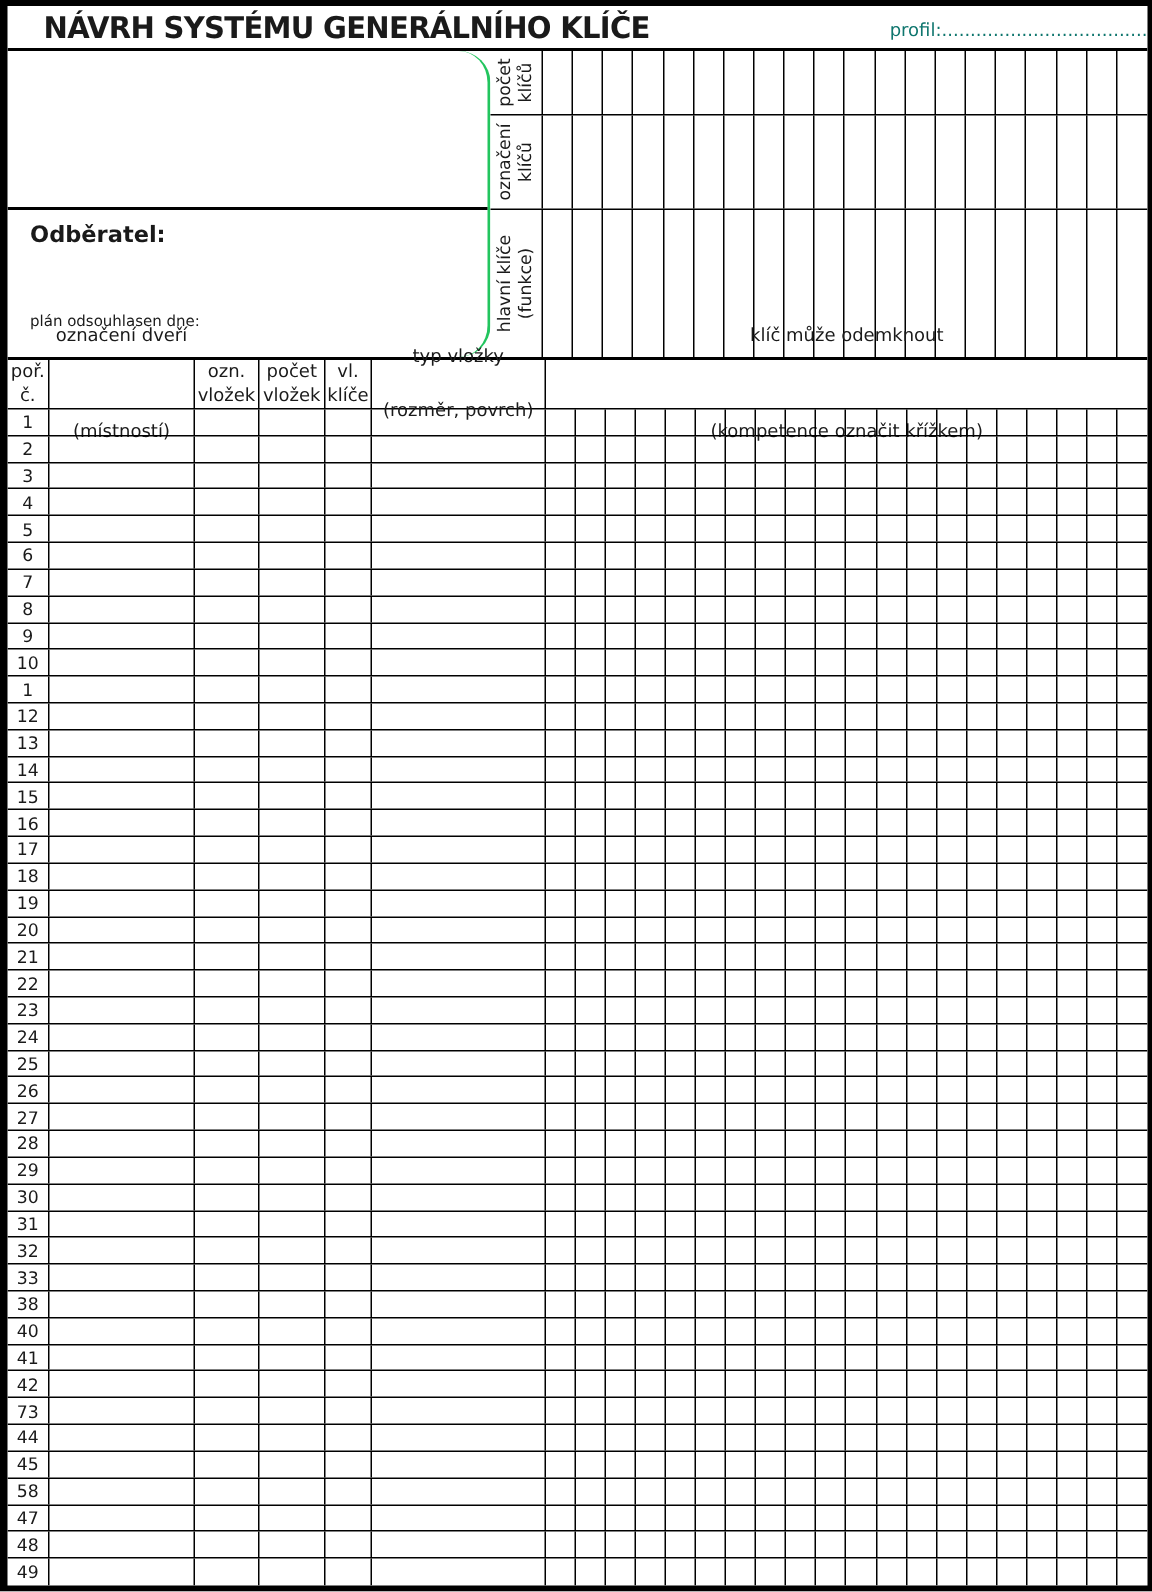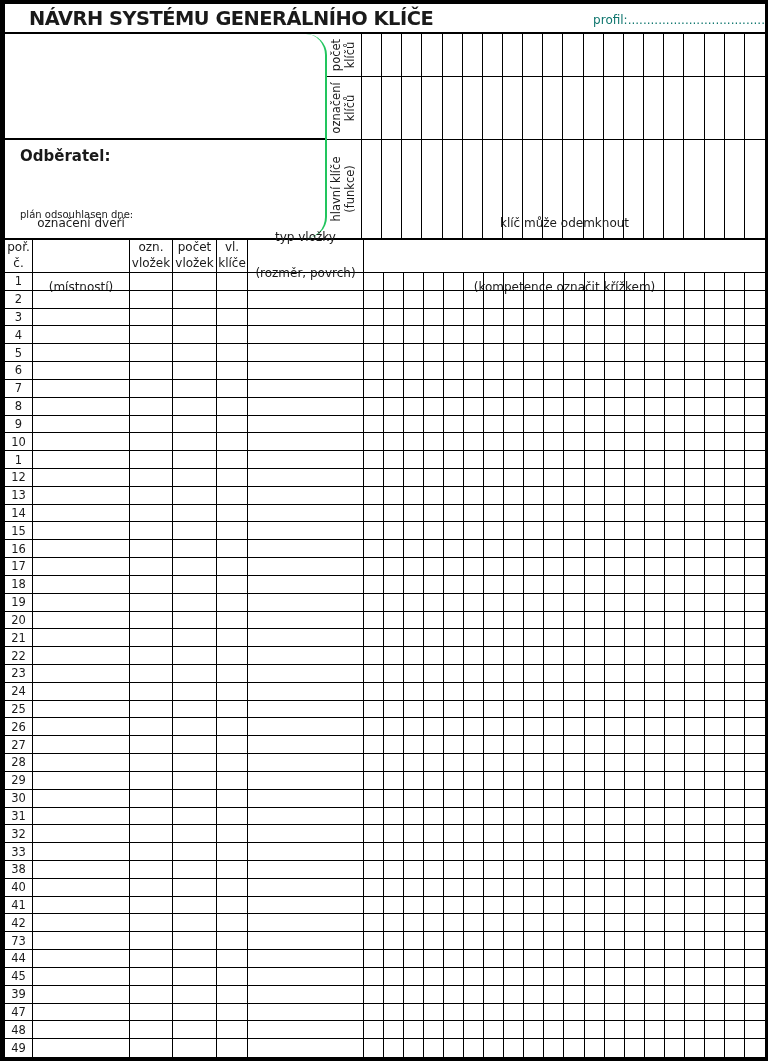--- a/index.html
+++ b/index.html
@@ -1436,21 +1436,21 @@
           <div class="gcell"></div>
           <div class="gcell"></div>
           <div class="gcell"></div>
           <div class="gcell"></div>
           <div class="gcell"></div>
           <div class="gcell"></div>
           <div class="gcell"></div>
         </div>
       </div>
       <div class="brow">
-        <div class="bc c-num">39</div>
+        <div class="bc c-num">58</div>
         <div class="bc c-doors"></div>
         <div class="bc c-ozn"></div>
         <div class="bc c-poc"></div>
         <div class="bc c-vl"></div>
         <div class="bc c-typ"></div>
         <div class="row-grid">
           <div class="gcell"></div>
           <div class="gcell"></div>
           <div class="gcell"></div>
           <div class="gcell"></div>

